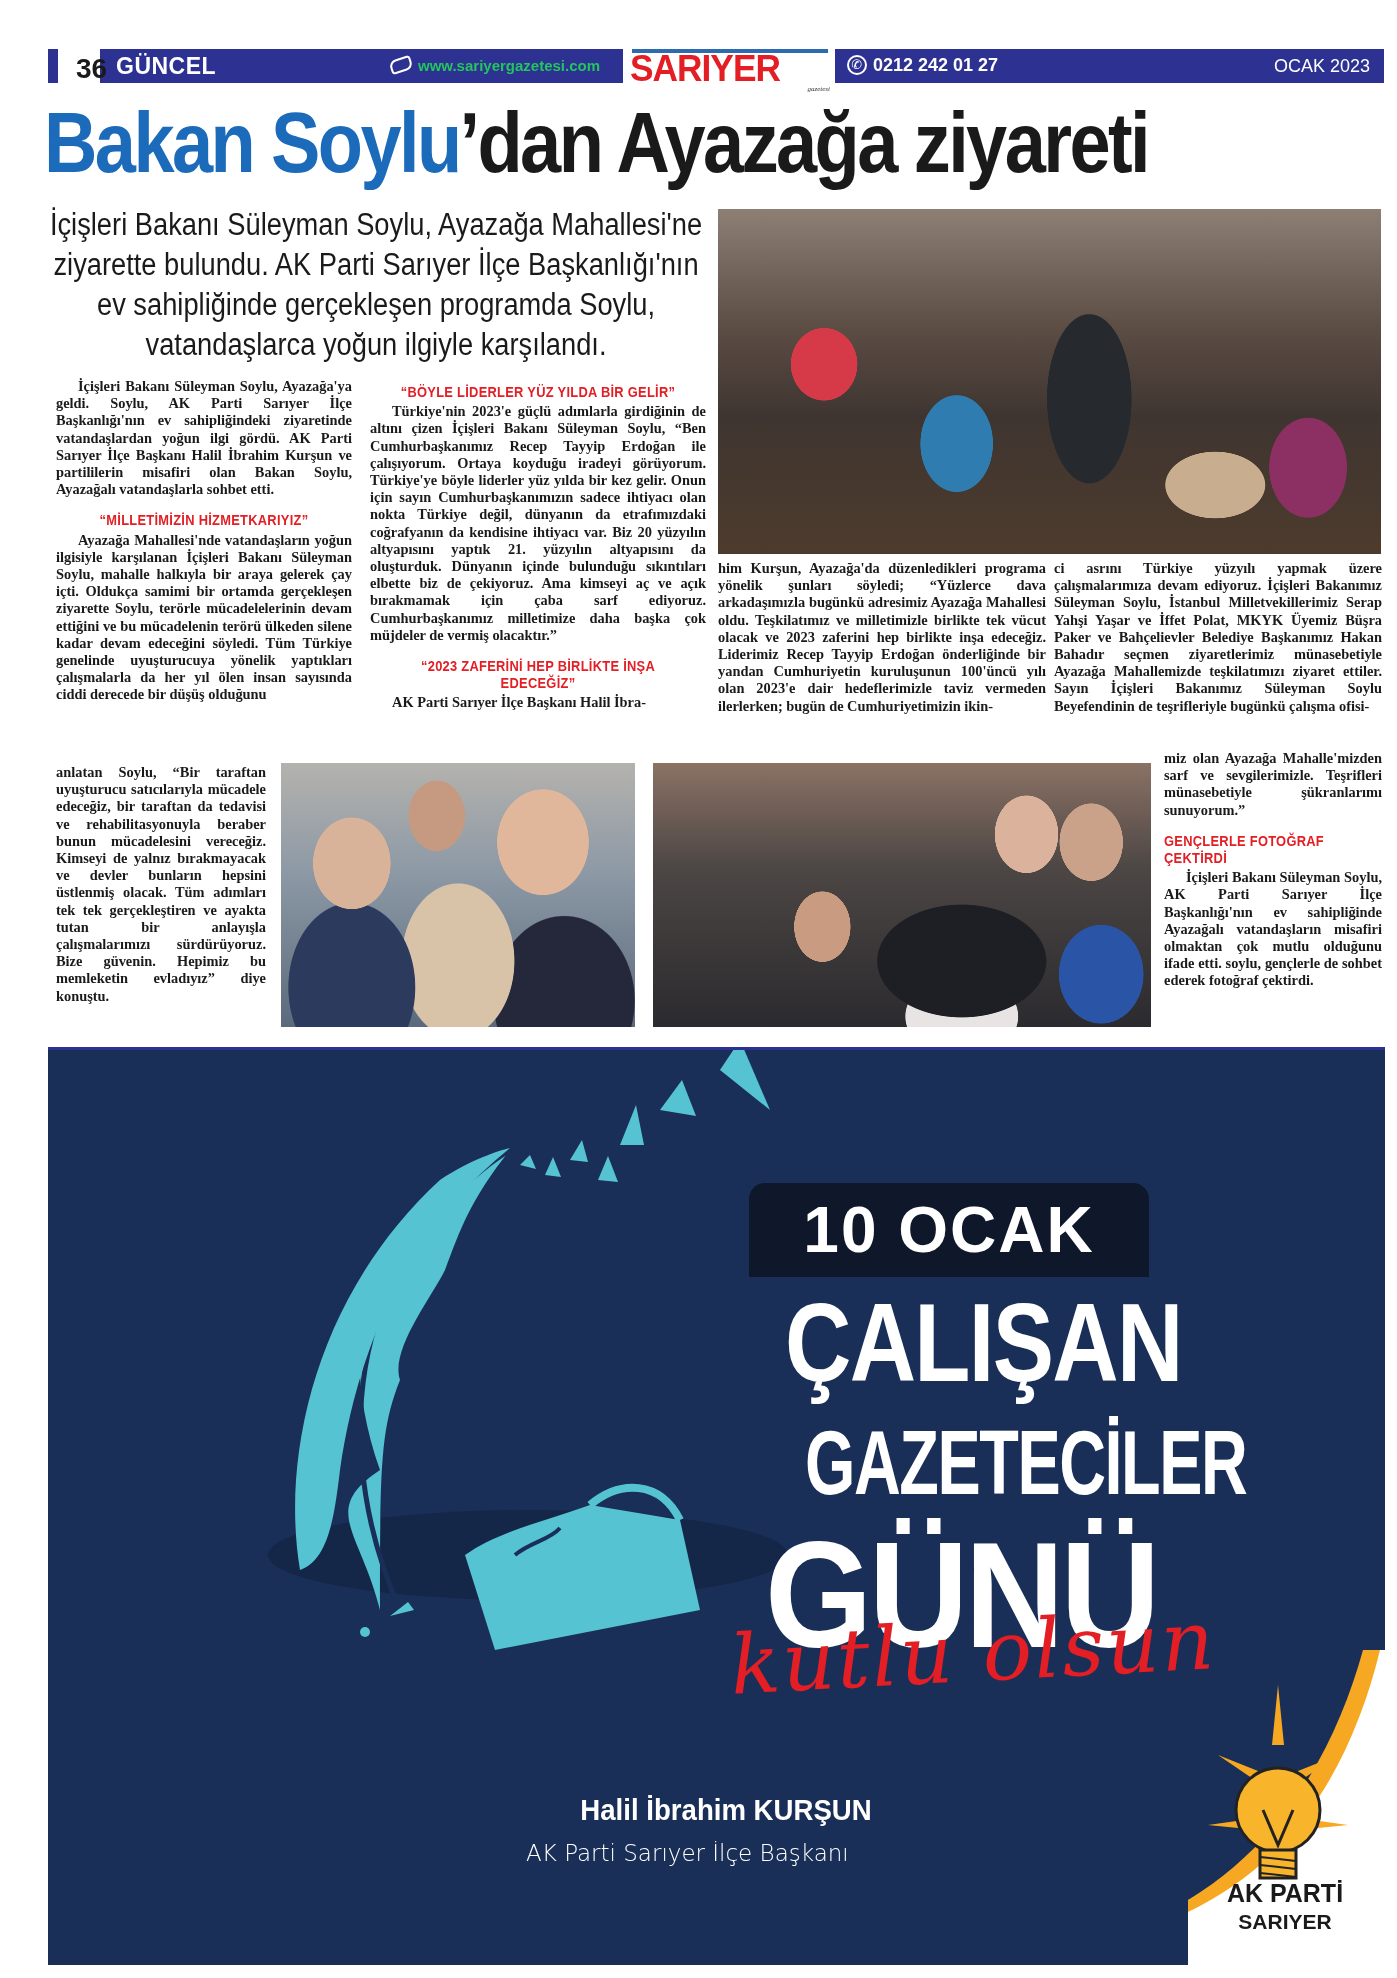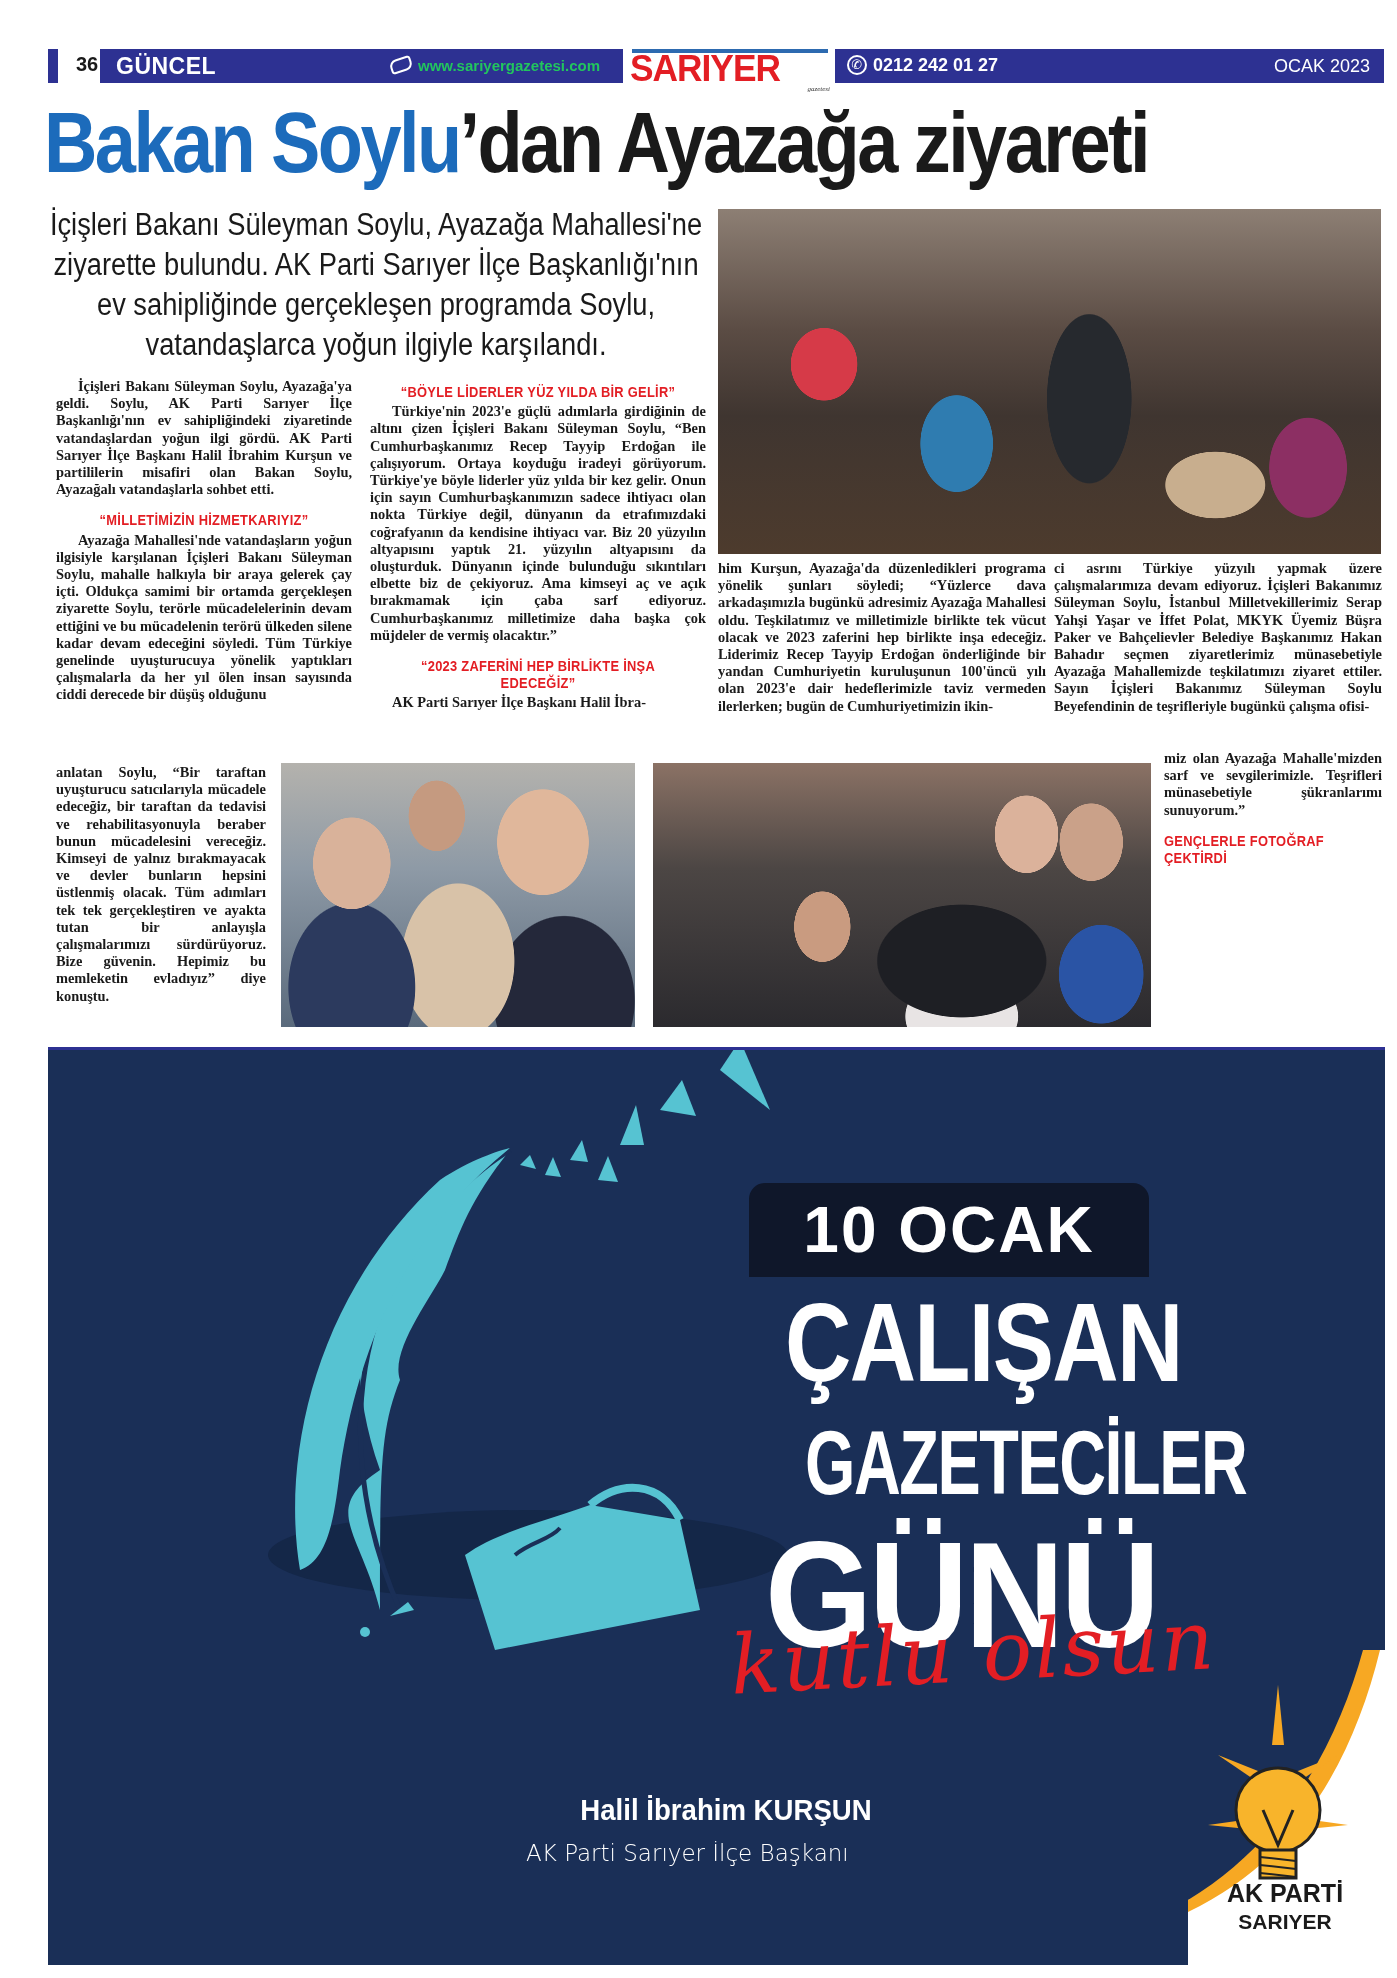--- a/index.html
+++ b/index.html
@@ -4,21 +4,21 @@
 <style>
   * { box-sizing: border-box; margin: 0; padding: 0; }
   html, body { width: 1397px; height: 1978px; background: #ffffff; overflow: hidden; }
   body { position: relative; font-family: "Liberation Serif", serif; color: #1a1a1a; }
 
   
   .hdr { position: absolute; left: 48px; top: 49px; width: 1336px; height: 34px; }
   .hdr-left { position: absolute; left: 0; top: 0; width: 575px; height: 34px; background: #2d3192; }
   .hdr-right { position: absolute; left: 787px; top: 0; width: 549px; height: 34px; background: #2d3192; }
   .pg-num-box { position: absolute; left: 0; top: 0; width: 52px; height: 34px; background: #ffffff; border-left: 10px solid #2d3192; }
-  .pg-num { position: absolute; left: 18px; top: 4px; font-family: "Liberation Sans", sans-serif; font-weight: bold; font-size: 20px; color: #1a1a1a; }
+  .pg-num { position: absolute; left: 18px; top: 4px; font-family: "Liberation Sans", sans-serif; font-weight: bold; font-size: 28px; color: #1a1a1a; }
   .section { position: absolute; left: 68px; top: 4px; font-family: "Liberation Sans", sans-serif; font-weight: bold; font-size: 23px; color: #ffffff; letter-spacing: 0.5px; }
   .web { position: absolute; left: 370px; top: 8px; font-family: "Liberation Sans", sans-serif; font-weight: bold; font-size: 15px; color: #22c55e; }
   .web-icon { position: absolute; left: 342px; top: 9px; width: 22px; height: 14px; border: 2px solid #fff; border-radius: 7px 3px 7px 3px; transform: rotate(-18deg); }
   .logo { position: absolute; left: 580px; top: -6px; width: 204px; height: 46px; }
   .logo-bar { position: absolute; left: 4px; top: 6px; width: 196px; height: 4px; background: #2d6ab0; }
   .logo-text { position: absolute; left: 2px; top: 5px; font-family: "Liberation Sans", sans-serif; font-weight: bold; font-size: 36px; color: #e31e24; letter-spacing: -1px; transform: scaleX(0.98); transform-origin: left; }
   .logo-sub { position: absolute; right: 2px; bottom: -4px; font-family: "Liberation Serif", serif; font-style: italic; font-size: 7px; color: #333; }
   .phone-icon { position: absolute; left: 12px; top: 6px; width: 20px; height: 20px; border: 2px solid #fff; border-radius: 50%; color:#fff; font-size: 13px; line-height: 16px; text-align: center; font-family: "DejaVu Sans", sans-serif; }
   .phone { position: absolute; left: 38px; top: 6px; font-family: "Liberation Sans", sans-serif; font-weight: bold; font-size: 18px; color: #ffffff; }
   .date { position: absolute; right: 14px; top: 7px; font-family: "Liberation Sans", sans-serif; font-size: 18px; color: #ffffff; }
@@ -132,20 +132,21 @@
 <div class="col" style="left:718px; top:560px; width:328px;">
   <p style="text-indent:0">him Kurşun, Ayazağa'da düzenledikleri programa yönelik şunları söyledi; “Yüzlerce dava arkadaşımızla bugünkü adresimiz Ayazağa Mahallesi oldu. Teşkilatımız ve milletimizle birlikte tek vücut olacak ve 2023 zaferini hep birlikte inşa edeceğiz. Liderimiz Recep Tayyip Erdoğan önderliğinde bir yandan Cumhuriyetin kuruluşunun 100'üncü yılı olan 2023'e dair hedeflerimizle taviz vermeden ilerlerken; bugün de Cumhuriyetimizin ikin-</p>
 </div>
 
 <div class="col" style="left:1054px; top:560px; width:328px;">
   <p style="text-indent:0">ci asrını Türkiye yüzyılı yapmak üzere çalışmalarımıza devam ediyoruz. İçişleri Bakanımız Süleyman Soylu, İstanbul Milletvekillerimiz Serap Yahşi Yaşar ve İffet Polat, MKYK Üyemiz Büşra Paker ve Bahçelievler Belediye Başkanımız Hakan Bahadır seçmen ziyaretlerimiz münasebetiyle Ayazağa Mahallemizde teşkilatımızı ziyaret ettiler. Sayın İçişleri Bakanımız Süleyman Soylu Beyefendinin de teşrifleriyle bugünkü çalışma ofisi-</p>
 </div>
 <div class="col" style="left:1164px; top:750px; width:218px;">
   <p style="text-indent:0">miz olan Ayazağa Mahalle'mizden sarf ve sevgilerimizle. Teşrifleri münasebetiyle şükranlarımı sunuyorum.”</p>
   <div class="subhead left">GENÇLERLE FOTOĞRAF ÇEKTİRDİ</div>
+  <p>İçişleri Bakanı Süleyman Soylu, AK Parti Sarıyer İlçe Başkanlığı'nın ev sahipliğinde Ayazağalı vatandaşların misafiri olmaktan çok mutlu olduğunu ifade etti. soylu, gençlerle de sohbet ederek fotoğraf çektirdi.</p>
 </div>
 
 <div class="photo ph-main"></div>
 <div class="photo ph-left"></div>
 <div class="photo ph-right"></div>
 
 <div class="ad">
   <div class="ad-shadow"></div>
   <svg class="ad-art" viewBox="0 0 520 620">
 

